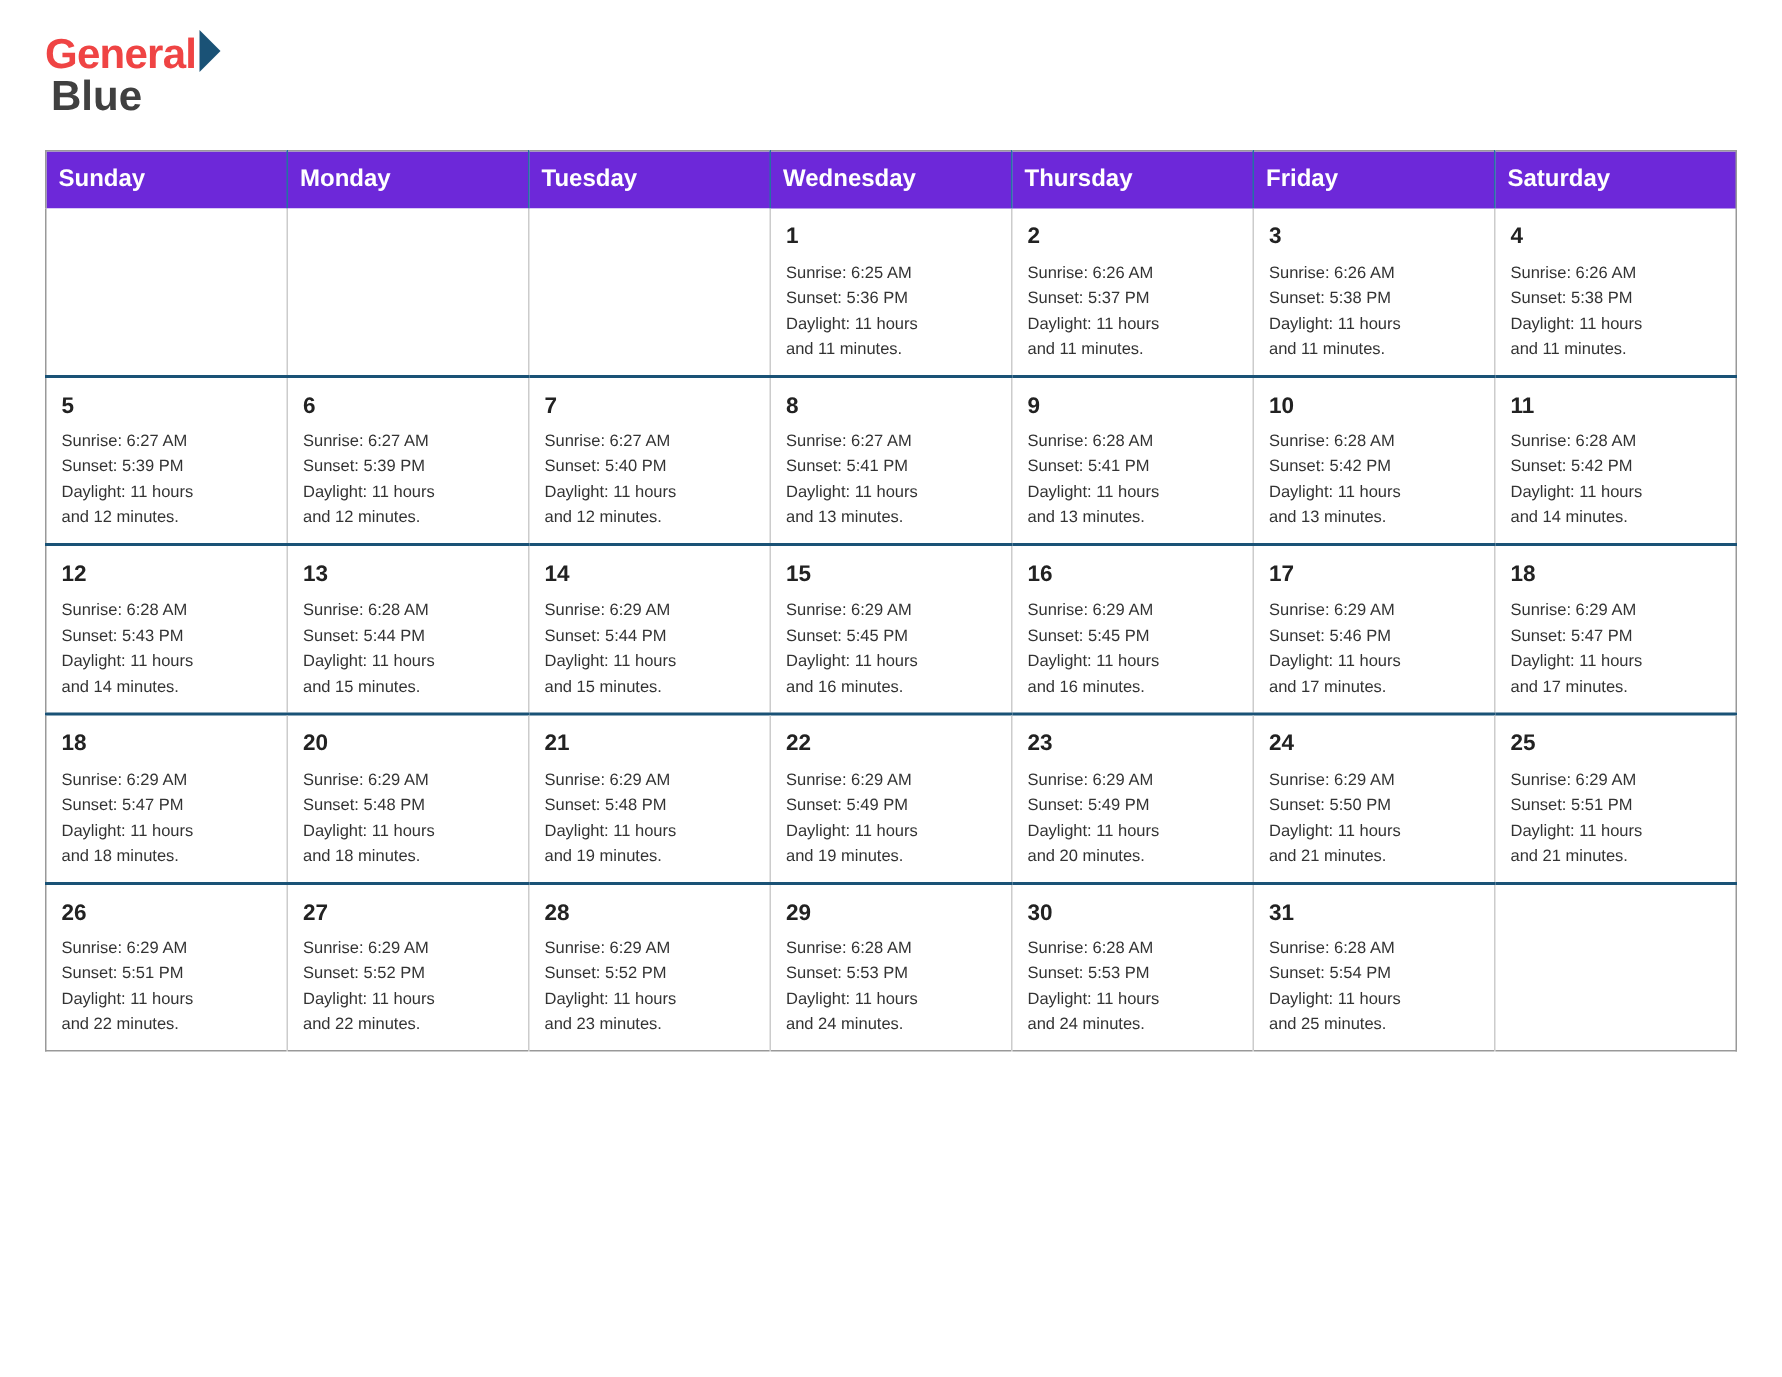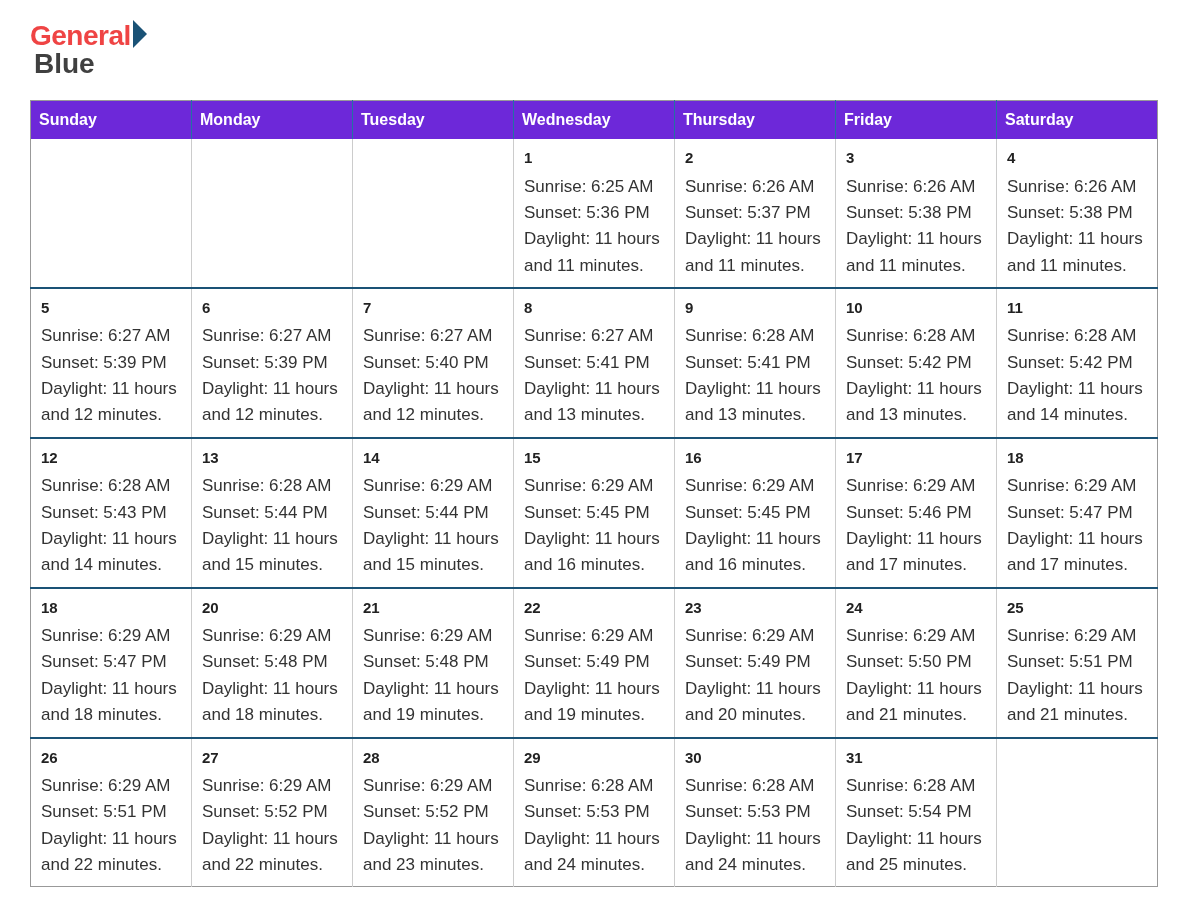--- a/index.html
+++ b/index.html
@@ -97,21 +97,21 @@
       margin-top: 40px;
     }
     .day-number {
       font-size: 15px;
       font-weight: bold;
       display: block;
       margin-bottom: 4px;
       color: #222;
     }
     .day-info {
-      font-size: 17px;
+      font-size: 11px;
       color: #333;
       line-height: 1.55;
     }
     .empty-cell {
       background: #fff;
     }
   </style>
 </head>
 <body>
 

